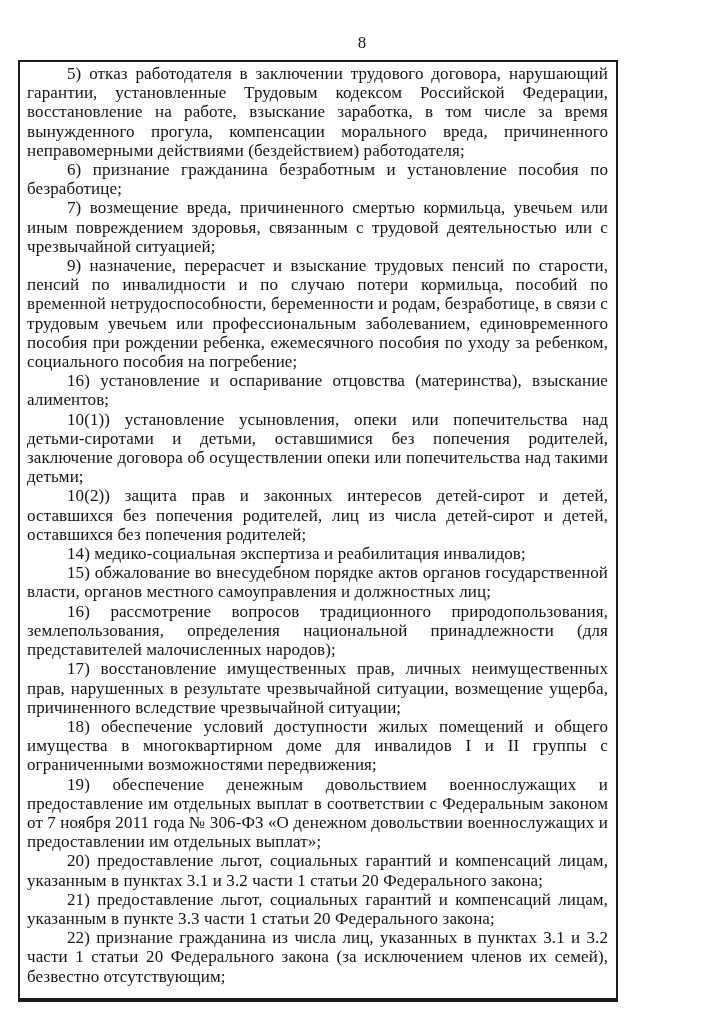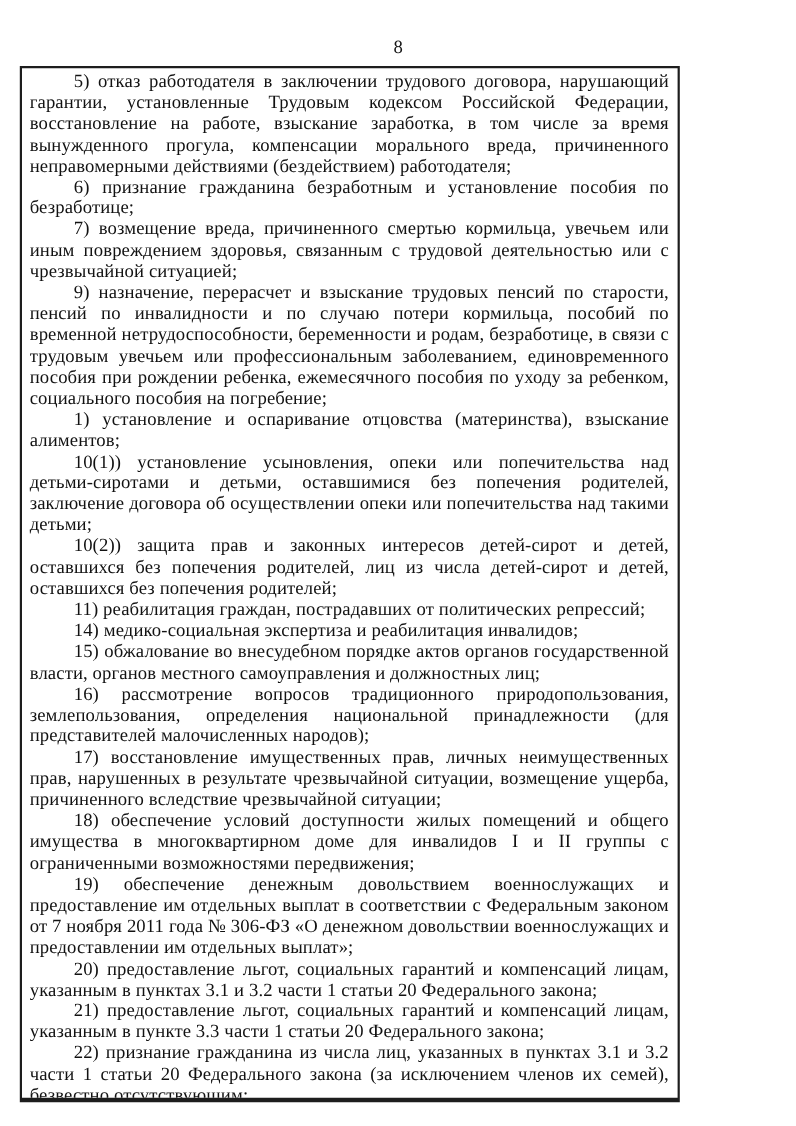--- a/index.html
+++ b/index.html
@@ -51,24 +51,23 @@
 </head>
 <body>
 
 <div class="page">
   <div class="page-number">8</div>
   <div class="text-frame">
     <p>5) отказ работодателя в заключении трудового договора, нарушающий гарантии, установленные Трудовым кодексом Российской Федерации, восстановление на работе, взыскание заработка, в том числе за время вынужденного прогула, компенсации морального вреда, причиненного неправомерными действиями (бездействием) работодателя;</p>
     <p>6) признание гражданина безработным и установление пособия по безработице;</p>
     <p>7) возмещение вреда, причиненного смертью кормильца, увечьем или иным повреждением здоровья, связанным с трудовой деятельностью или с чрезвычайной ситуацией;</p>
     <p>9) назначение, перерасчет и взыскание трудовых пенсий по старости, пенсий по инвалидности и по случаю потери кормильца, пособий по временной нетрудоспособности, беременности и родам, безработице, в связи с трудовым увечьем или профессиональным заболеванием, единовременного пособия при рождении ребенка, ежемесячного пособия по уходу за ребенком, социального пособия на погребение;</p>
-    <p>1) установление и оспаривание отцовства (материнства), взыскание алиментов;</p>
+    <p>16) установление и оспаривание отцовства (материнства), взыскание алиментов;</p>
     <p>10(1)) установление усыновления, опеки или попечительства над детьми-сиротами и детьми, оставшимися без попечения родителей, заключение договора об осуществлении опеки или попечительства над такими детьми;</p>
     <p>10(2)) защита прав и законных интересов детей-сирот и детей, оставшихся без попечения родителей, лиц из числа детей-сирот и детей, оставшихся без попечения родителей;</p>
-    <p>11) реабилитация граждан, пострадавших от политических репрессий;</p>
     <p>14) медико-социальная экспертиза и реабилитация инвалидов;</p>
     <p>15) обжалование во внесудебном порядке актов органов государственной власти, органов местного самоуправления и должностных лиц;</p>
     <p>16) рассмотрение вопросов традиционного природопользования, землепользования, определения национальной принадлежности (для представителей малочисленных народов);</p>
     <p>17) восстановление имущественных прав, личных неимущественных прав, нарушенных в результате чрезвычайной ситуации, возмещение ущерба, причиненного вследствие чрезвычайной ситуации;</p>
     <p>18) обеспечение условий доступности жилых помещений и общего имущества в многоквартирном доме для инвалидов I и II группы с ограниченными возможностями передвижения;</p>
     <p>19) обеспечение денежным довольствием военнослужащих и предоставление им отдельных выплат в соответствии с Федеральным законом от 7 ноября 2011 года № 306-ФЗ «О денежном довольствии военнослужащих и предоставлении им отдельных выплат»;</p>
     <p>20) предоставление льгот, социальных гарантий и компенсаций лицам, указанным в пунктах 3.1 и 3.2 части 1 статьи 20 Федерального закона;</p>
     <p>21) предоставление льгот, социальных гарантий и компенсаций лицам, указанным в пункте 3.3 части 1 статьи 20 Федерального закона;</p>
     <p>22) признание гражданина из числа лиц, указанных в пунктах 3.1 и 3.2 части 1 статьи 20 Федерального закона (за исключением членов их семей), безвестно отсутствующим;</p>
   </div>

